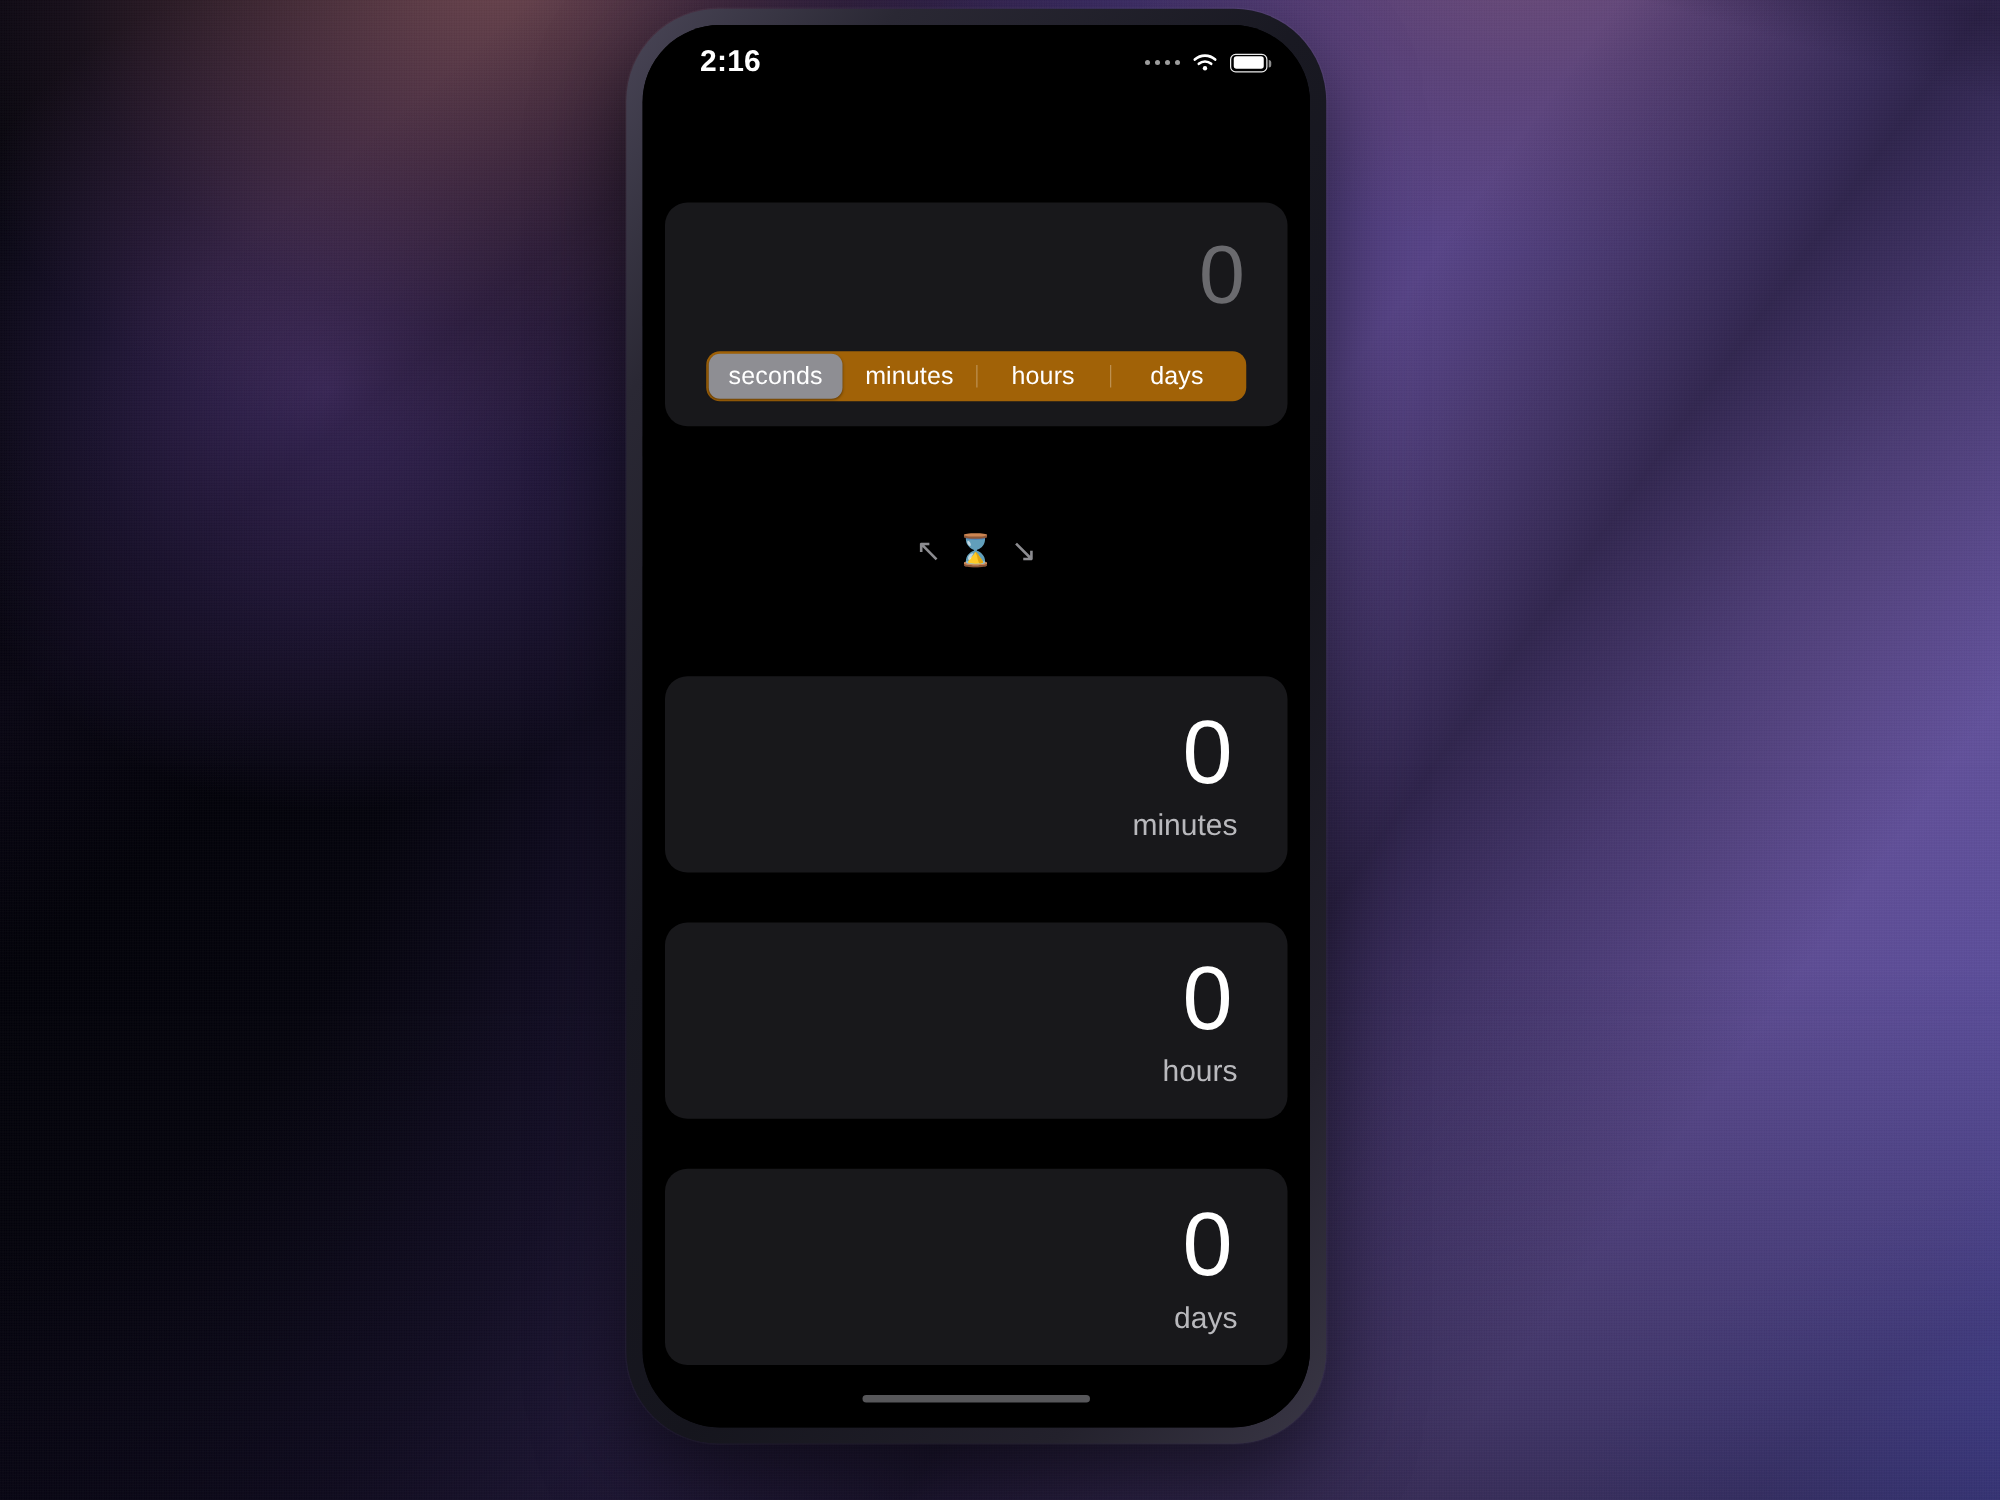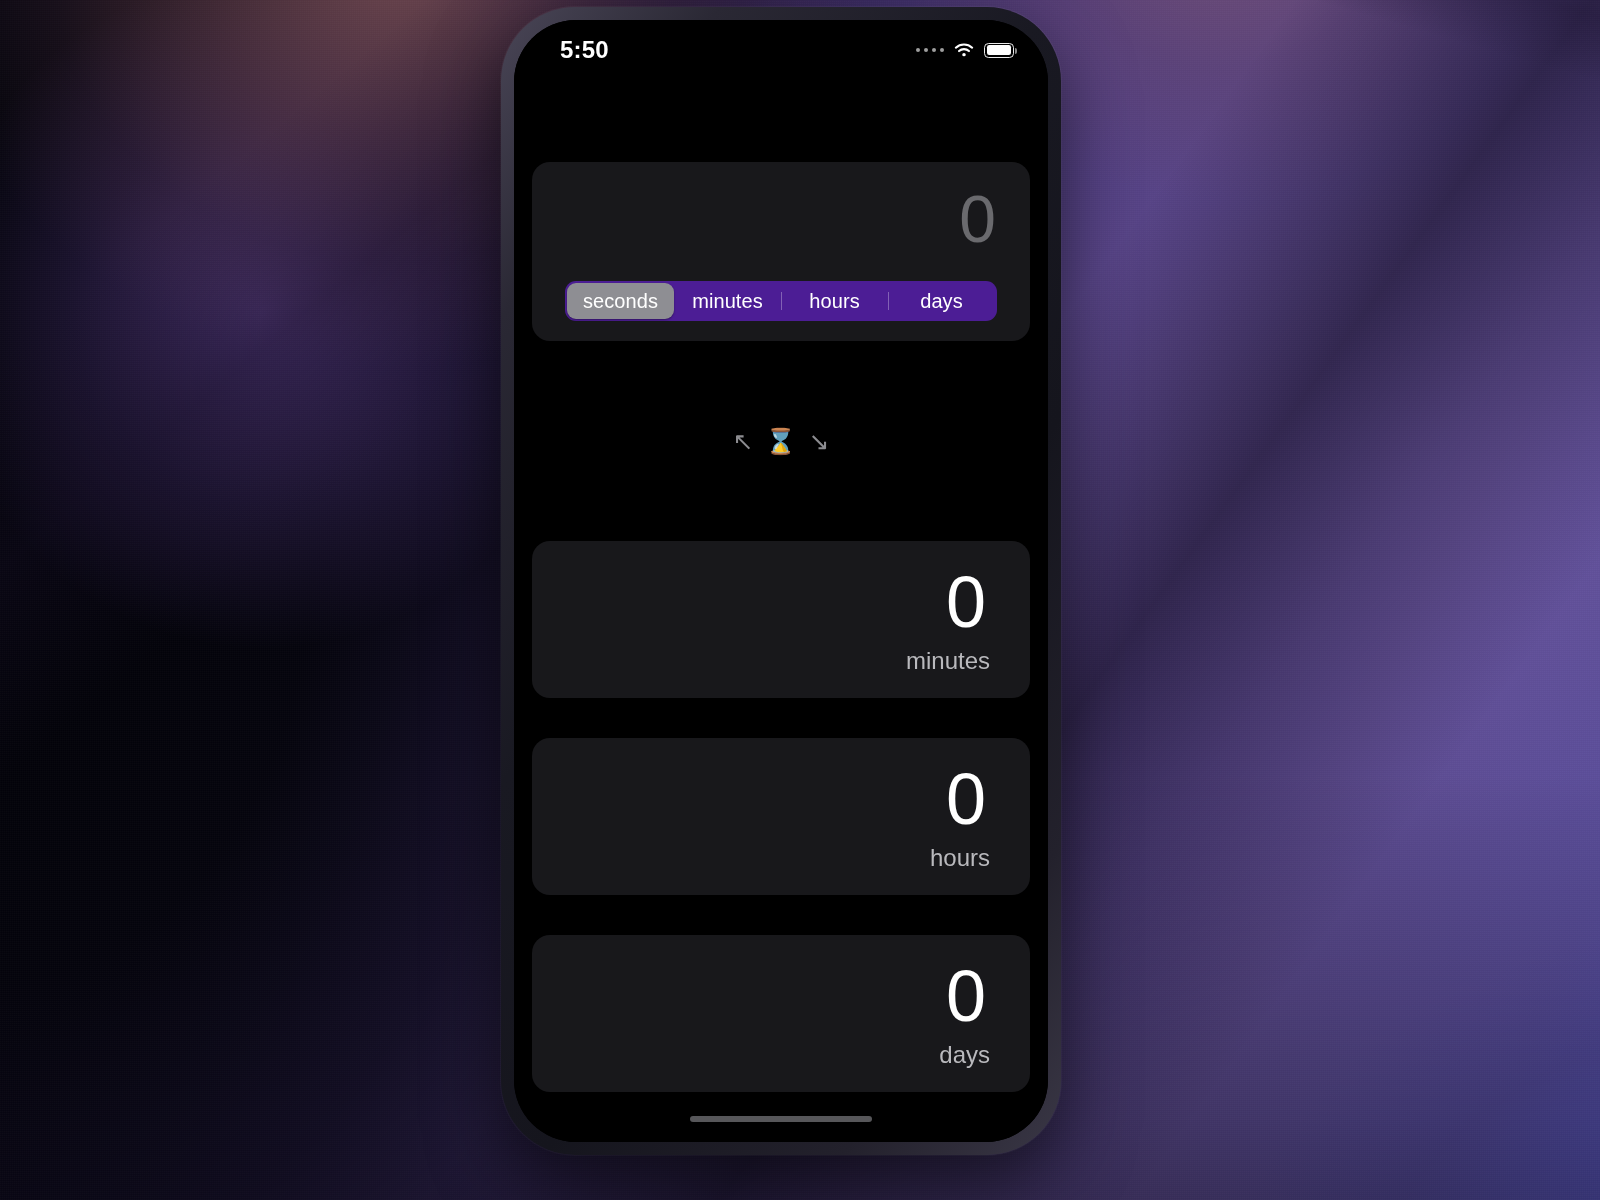--- a/index.html
+++ b/index.html
@@ -196,21 +196,21 @@
     font-size:66px;
     line-height:1;
     font-weight:300;
     padding-right:16px;
     margin-top:8px;
   }
 
   
   #segmented{
     display:flex; align-items:center;
-    background:#4c1d95;
+    background:#a16207;
     border-radius:11px;
     height:40px;
     padding:2px;
     margin:0 15px;
   }
   .seg{
     flex:1 1 0;
     height:100%;
     display:flex; align-items:center; justify-content:center;
     color:#fff;
@@ -290,21 +290,21 @@
     <div class="btn-hw btn-silent"></div>
     <div class="btn-hw btn-volup"></div>
     <div class="btn-hw btn-voldn"></div>
     <div class="btn-hw btn-power"></div>
 
     <div id="notch"></div>
 
     <div id="screen">
 
       <div id="statusbar">
-        <div id="clock">5:50</div>
+        <div id="clock">2:16</div>
         <div id="status-right">
           <div id="sig-dots">
             <i></i>
               <i></i>
               <i></i>
               <i></i>
           </div>
           <svg id="wifi" viewBox="0 0 24 18">
             <path d="M12 15.4a1.9 1.9 0 1 0 0-3.8 1.9 1.9 0 0 0 0 3.8z" fill="#fff"></path>
             <path d="M6.6 9.6a8.1 8.1 0 0 1 10.8 0" stroke="#fff" stroke-width="2.3" fill="none" stroke-linecap="round"></path>

